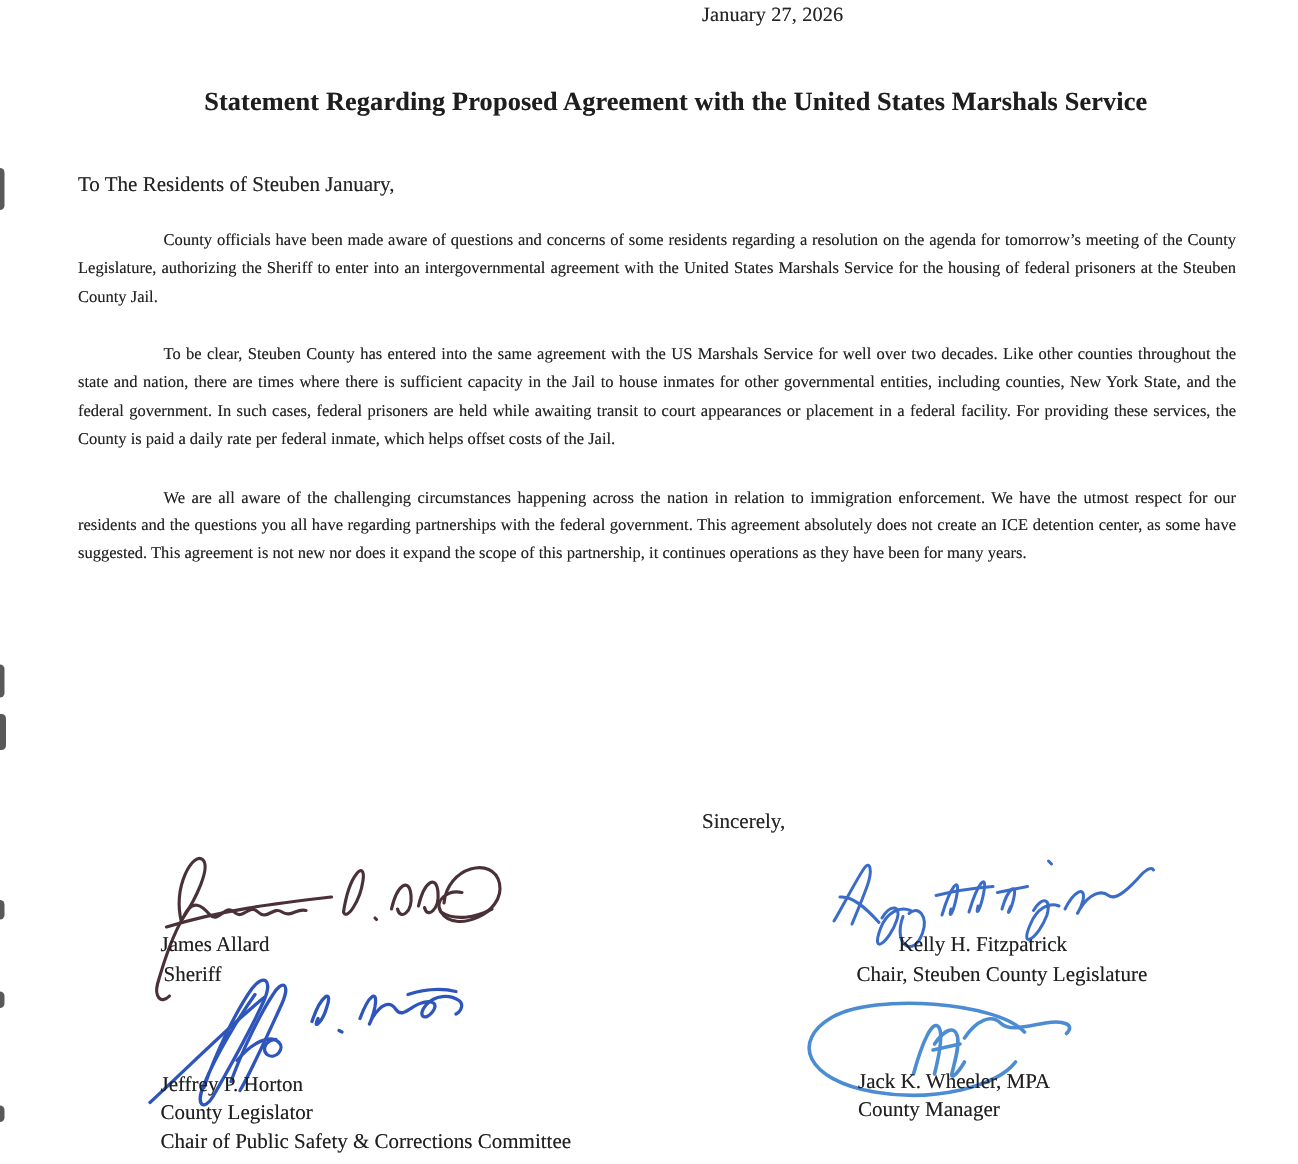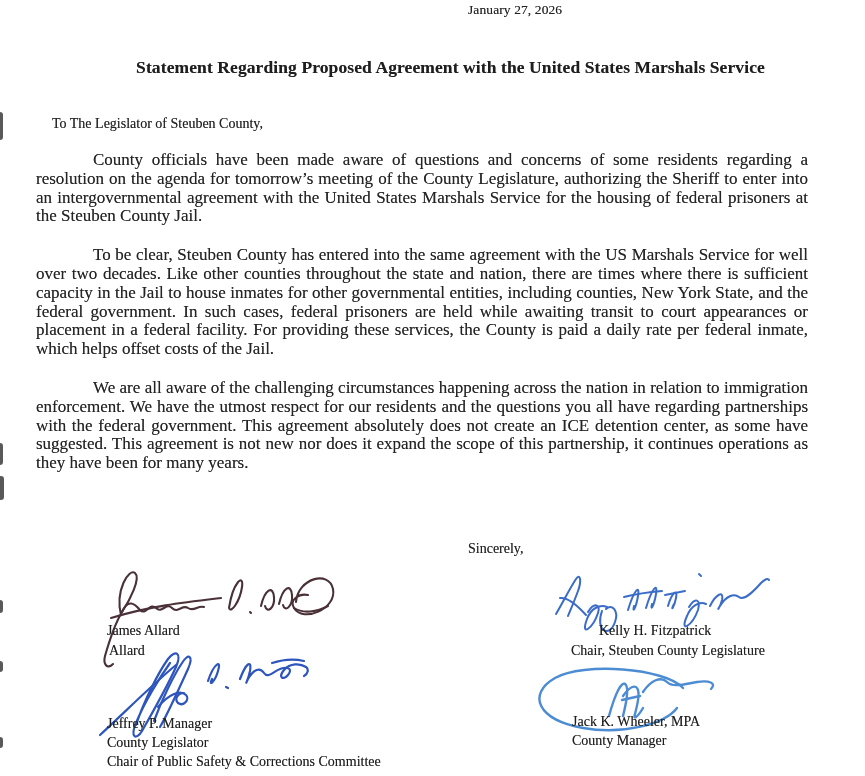--- a/index.html
+++ b/index.html
@@ -14,21 +14,21 @@
     top:2px;left:468px;font-size:13.5px;letter-spacing:.1px;
   }
   .title{
     top:57px;left:0;width:865px;text-align:center;
     font-weight:bold;font-size:17.5px;letter-spacing:.1px;color:#1e1e1e;margin-left:18px;
   }
   .salutation{
     top:116px;left:52px;font-size:14px;
   }
   .bodytext{
-    top:151px;left:36px;width:772px;font-size:17px;line-height:18.8px;
+    top:151px;left:52px;width:772px;font-size:11px;line-height:18.8px;
     text-align:justify;
   }
   .bodytext p{
     margin:0 0 20px 0;text-indent:57px;
   }
   .closing{
     top:541px;left:468px;font-size:14px;
   }
   .sig-name{font-size:14px;line-height:19px;color:#1f1f1f;}
   .sig-svg{position:absolute;overflow:visible;}
@@ -40,21 +40,21 @@
 
 <div class="artifact" style="top:112px;width:3px;height:28px;"></div>
 <div class="artifact" style="top:443px;width:3px;height:22px;"></div>
 <div class="artifact" style="top:476px;width:4px;height:24px;"></div>
 <div class="artifact" style="top:600px;width:3px;height:13px;"></div>
 <div class="artifact" style="top:661px;width:3px;height:11px;"></div>
 <div class="artifact" style="top:737px;width:3px;height:11px;"></div>
 
 <div class="abs date scan-text">January 27, 2026</div>
 <div class="abs title scan-text">Statement Regarding Proposed Agreement with the United States Marshals Service</div>
-<div class="abs salutation scan-text">To The Legislator of Steuben County,</div>
+<div class="abs salutation scan-text">To The Residents of Steuben January,</div>
 
 <div class="abs bodytext scan-text">
   <p>County officials have been made aware of questions and concerns of some residents regarding a resolution on the agenda for tomorrow’s meeting of the County Legislature, authorizing the Sheriff to enter into an intergovernmental agreement with the United States Marshals Service for the housing of federal prisoners at the Steuben County Jail.</p>
   <p>To be clear, Steuben County has entered into the same agreement with the US Marshals Service for well over two decades.  Like other counties throughout the state and nation, there are times where there is sufficient capacity in the Jail to house inmates for other governmental entities, including counties, New York State, and the federal government.  In such cases, federal prisoners are held while awaiting transit to court appearances or placement in a federal facility.  For providing these services, the County is paid a daily rate per federal inmate, which helps offset costs of the Jail.</p>
   <p>We are all aware of the challenging circumstances happening across the nation in relation to immigration enforcement.  We have the utmost respect for our residents and the questions you all have regarding partnerships with the federal government.  This agreement absolutely does not create an ICE detention center, as some have suggested.  This agreement is not new nor does it expand the scope of this partnership, it continues operations as they have been for many years.</p>
 </div>
 
 <div class="abs closing scan-text">Sincerely,</div>
 
 <svg class="sig-svg" style="left:95px;top:560px;" width="240" height="110" viewBox="0 0 240 110">
@@ -64,21 +64,21 @@
     <path d="M16,58 C55,46 92,42 126,38"></path>
     <path d="M134,48 C138,22 149,13 147,27 C145,41 136,54 134,48"></path>
     <path d="M155,52 l1,1"></path>
     <path d="M166,46 C170,29 178,25 179,37 C180,48 172,54 170,46"></path>
     <path d="M184,44 C188,27 196,23 197,35 C198,46 190,53 188,45"></path>
     <path d="M201,42 C203,18 234,10 238,29 C242,49 208,63 199,48 C194,40 204,33 213,35"></path>
     <path d="M199,48 C208,54 222,52 233,46"></path>
   </g>
 </svg>
 <div class="abs sig-name scan-text" style="left:107px;top:621px;">James Allard</div>
-<div class="abs sig-name scan-text" style="left:109px;top:641px;">Allard</div>
+<div class="abs sig-name scan-text" style="left:109px;top:641px;">Sheriff</div>
 
 <svg class="sig-svg" style="left:550px;top:566px;" width="220" height="78" viewBox="0 0 220 78">
   <g stroke-width="2" stroke="#3a6cc8">
     <path d="M6,48 C12,38 20,22 26,13 C30,7 32,14 28,25 C24,36 20,45 18,50"></path>
     <path d="M10,32 C18,31 27,39 36,49"></path>
     <path d="M38,46 C44,36 51,38 48,47 C43,62 30,72 37,53 C41,42 50,38 57,41"></path>
     <path d="M52,45 C45,64 59,73 65,56 C69,45 62,37 56,43"></path>
     <path d="M78,44 C84,24 90,18 88,30 C86,42 82,48 84,40"></path>
     <path d="M96,42 C102,22 108,16 106,28 C104,40 100,46 102,38"></path>
     <path d="M74,31 C86,28 100,26 112,25"></path>
@@ -97,21 +97,21 @@
     <path d="M8,90 C34,66 62,38 84,20"></path>
     <path d="M44,80 C52,56 66,28 76,14 C84,4 90,8 84,22 C74,44 58,72 50,86 C44,96 38,92 44,78 C52,58 68,32 78,18"></path>
     <path d="M62,76 C70,54 82,30 90,18 C96,8 102,10 96,24 C86,46 74,72 68,82"></path>
     <path d="M66,62 C76,50 88,44 94,50 C98,54 92,62 86,58 C82,54 86,48 92,48"></path>
     <path d="M116,36 C122,18 130,14 126,26 C123,37 116,42 120,34"></path>
     <path d="M134,42 l2,1"></path>
     <path d="M148,34 C154,18 160,14 158,26 C156,36 152,42 156,34 C162,24 168,22 172,28 C176,34 182,26 188,24 C196,21 201,24 196,30 C191,36 186,32 192,25 C198,18 208,18 214,22 C217,24 216,29 212,31"></path>
     <path d="M180,18 C192,14 204,14 212,16"></path>
   </g>
 </svg>
-<div class="abs sig-name scan-text" style="left:107px;top:714px;">Jeffrey P. Manager</div>
+<div class="abs sig-name scan-text" style="left:107px;top:714px;">Jeffrey P. Horton</div>
 <div class="abs sig-name scan-text" style="left:107px;top:733px;">County Legislator</div>
 <div class="abs sig-name scan-text" style="left:107px;top:752px;">Chair of Public Safety &amp; Corrections Committee</div>
 
 <svg class="sig-svg" style="left:525px;top:662px;" width="215" height="82" viewBox="0 0 215 82">
   <g stroke-width="2.4" stroke="#4c8cd2">
     <path d="M158,26 C140,6 58,0 30,16 C2,32 12,58 58,66 C98,73 140,62 152,46"></path>
     <path d="M84,54 C90,32 97,17 101,23 C104,28 101,42 98,54"></path>
     <path d="M98,34 C105,24 111,22 113,28 C115,34 112,44 110,52 C108,58 112,56 118,46"></path>
     <path d="M118,30 C126,18 136,14 142,20 C148,26 160,22 172,20 C184,18 192,21 186,27"></path>
     <path d="M97,38 L115,34"></path>

